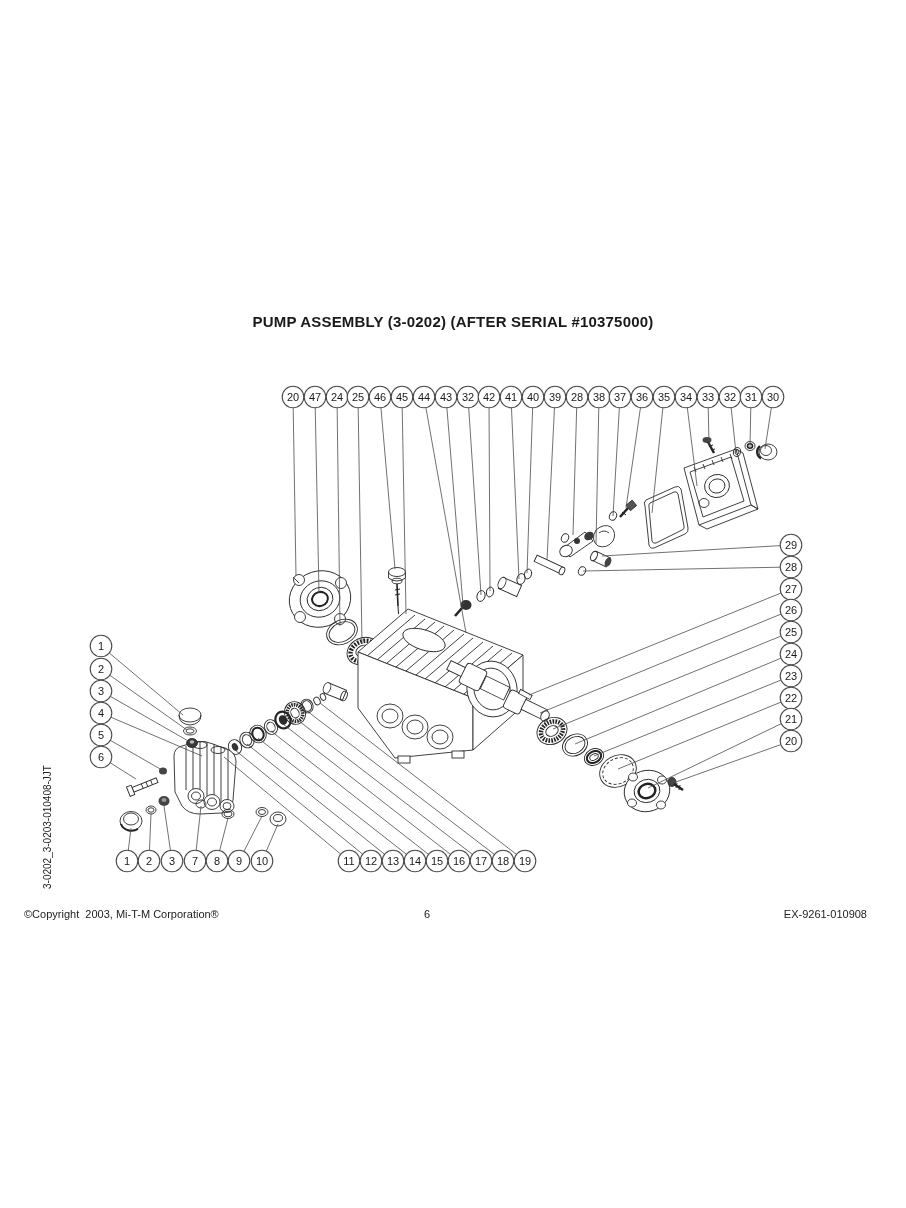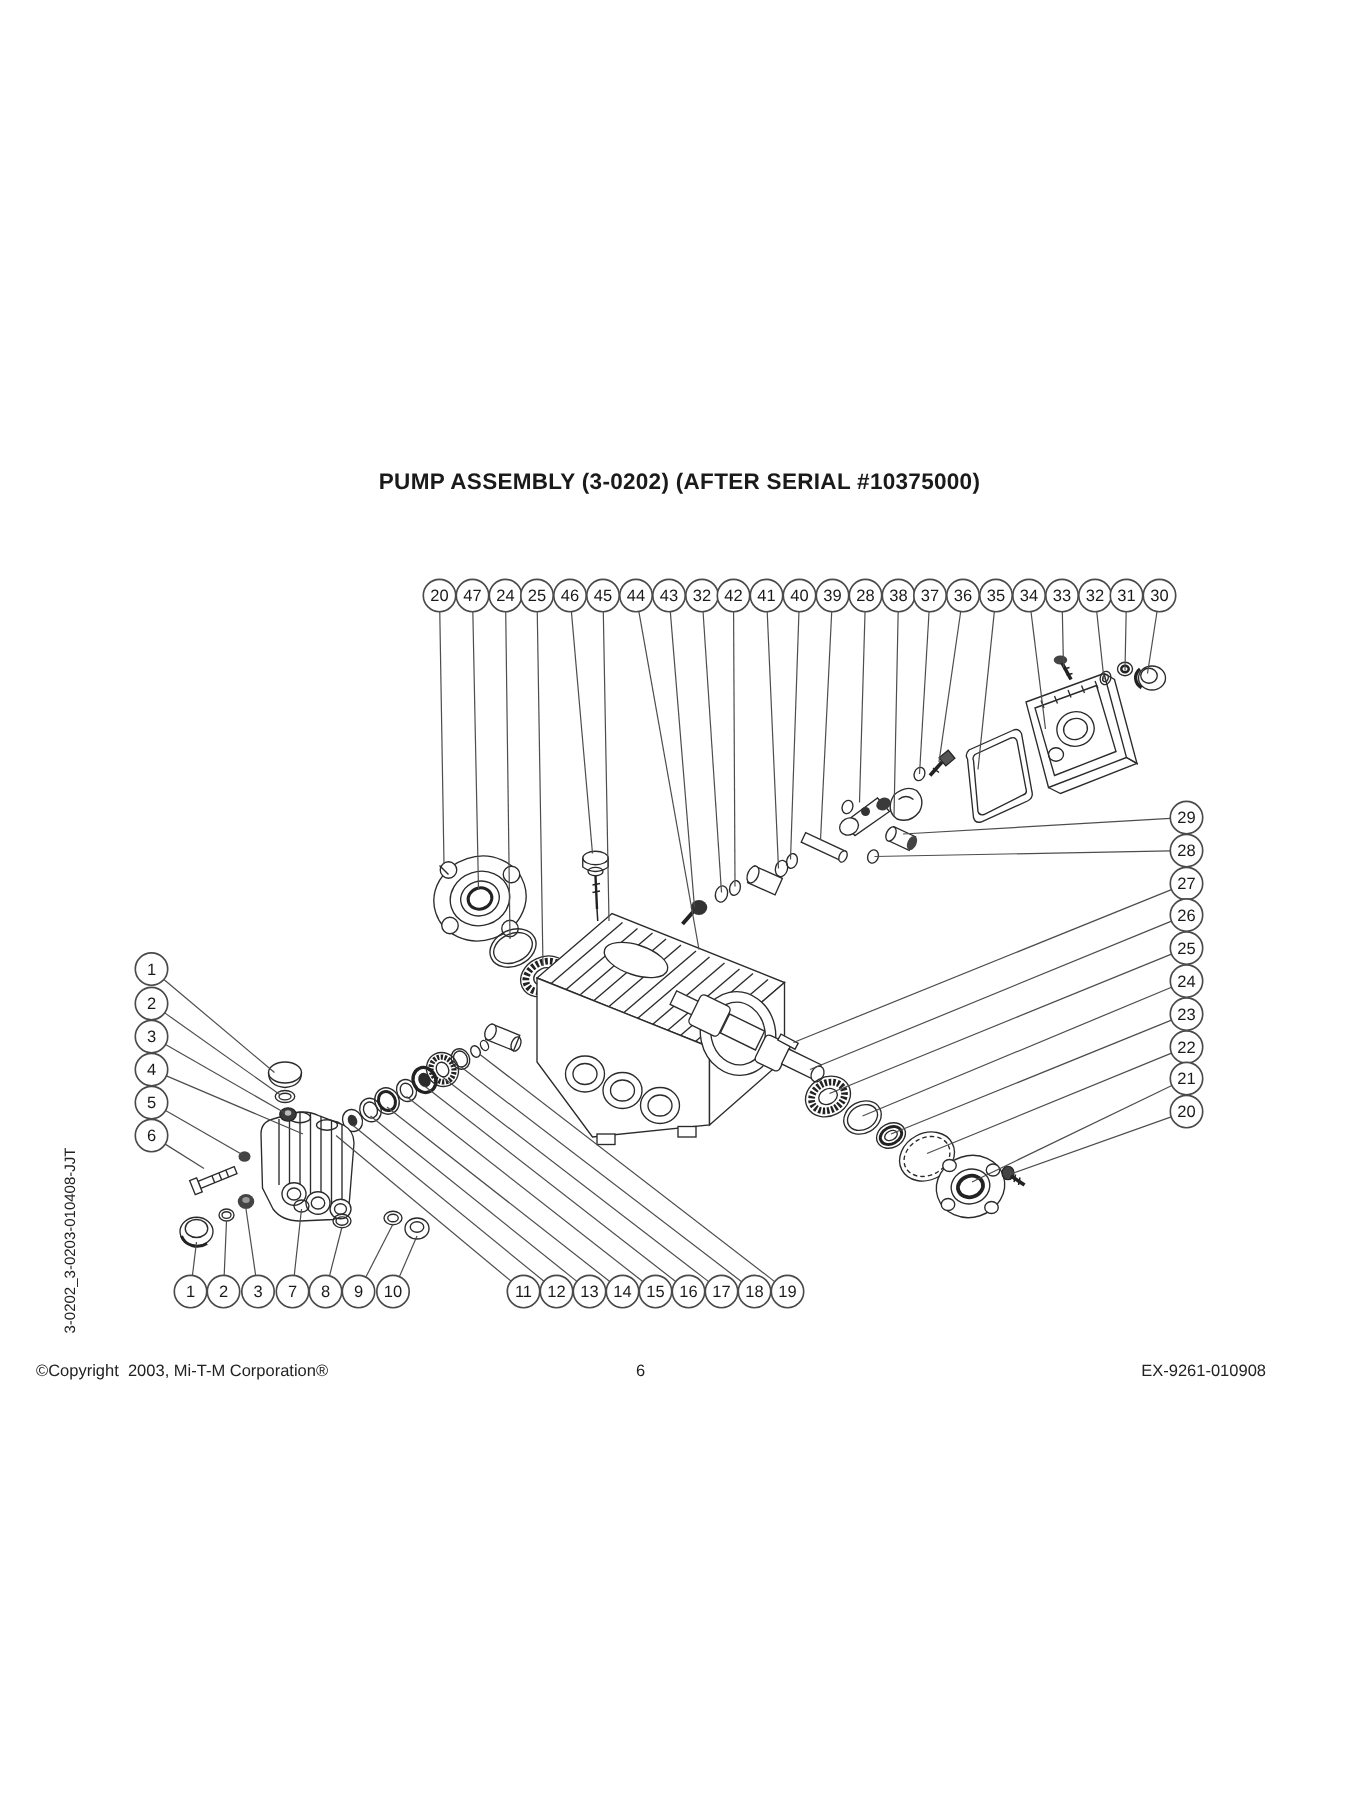--- a/index.html
+++ b/index.html
@@ -5,21 +5,21 @@
   html,body{margin:0;padding:0;background:#fff;}
   #page{position:relative;width:906px;height:1208px;background:#ffffff;overflow:hidden;
         font-family:"Liberation Sans",sans-serif;color:#1a1a1a;}
   .title{position:absolute;top:313px;left:0;width:906px;text-align:center;
          font-size:15px;font-weight:bold;letter-spacing:.2px;white-space:pre;}
   .side-label{position:absolute;left:42px;top:889px;transform:rotate(-90deg);
               transform-origin:0 0;font-size:10px;white-space:nowrap;color:#222;}
   .footer{position:absolute;top:908px;left:0;width:906px;font-size:11px;color:#222;}
   .footer .copyright{position:absolute;left:24px;top:0;white-space:pre;}
   .footer .pageno{position:absolute;left:403px;top:0;width:48px;text-align:center;}
-  .footer .docno{position:absolute;right:62px;top:0;}
+  .footer .docno{position:absolute;right:39px;top:0;}
   svg{position:absolute;top:0;left:0;}
   .pt{stroke:#2b2b2b;stroke-width:.9;fill:#fff;}
   .ptn{stroke:#2b2b2b;stroke-width:.9;fill:none;}
   .dk{stroke:#222;fill:none;}
 </style>
 </head>
 <body>
 
 <div id="page">
 

